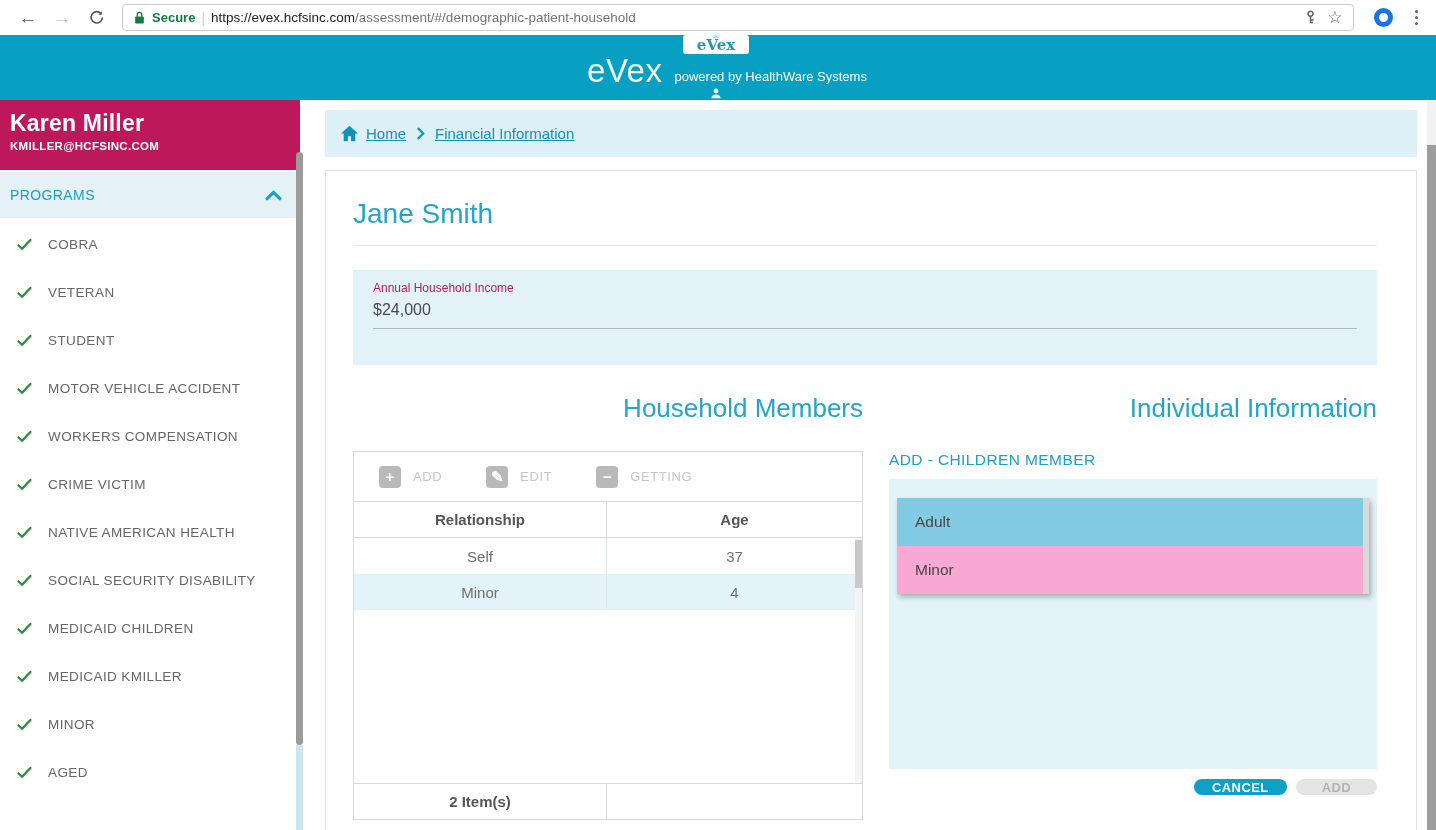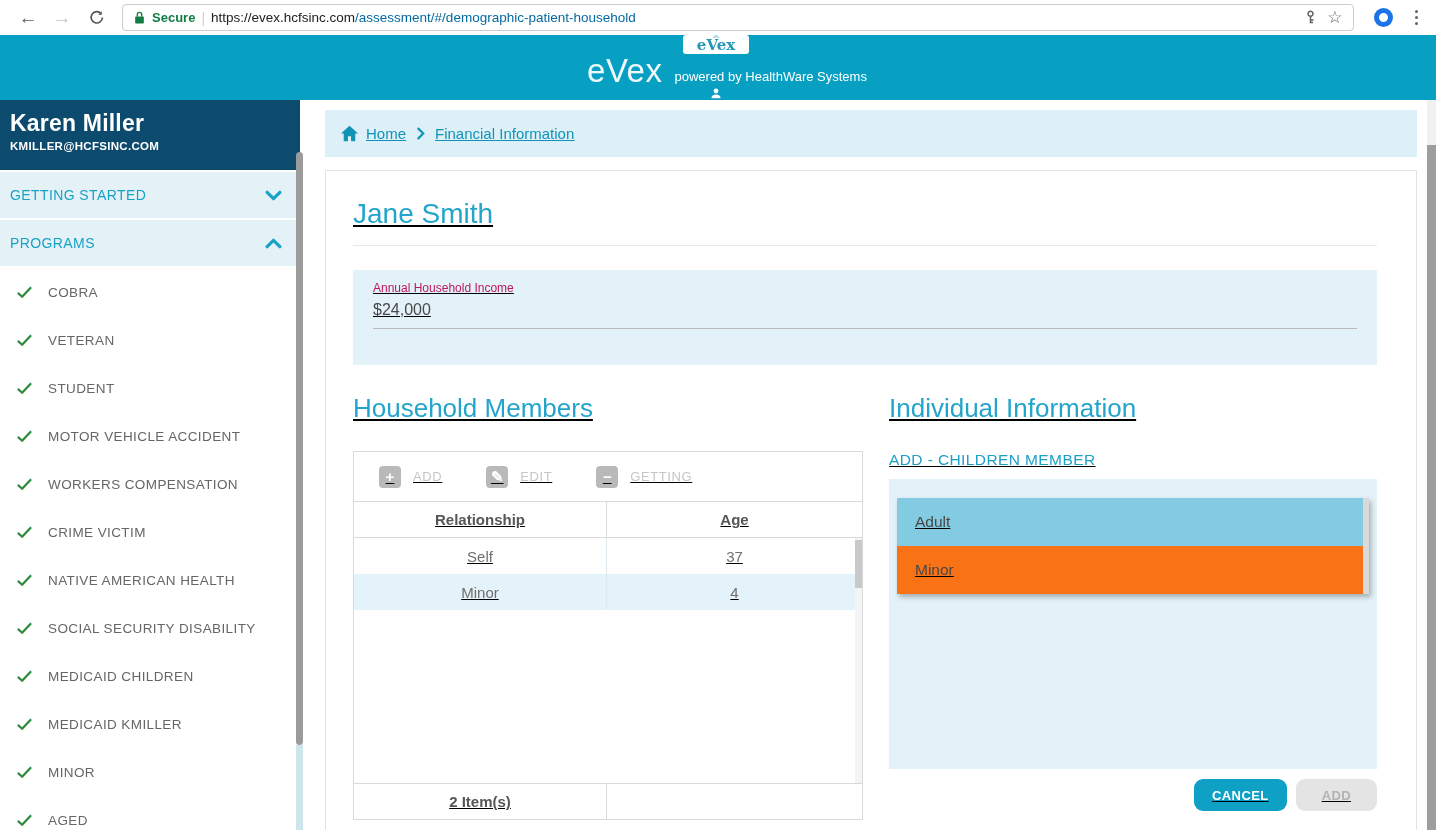--- a/index.html
+++ b/index.html
@@ -10,21 +10,21 @@
   
   .browser-bar { height:35px; display:flex; align-items:center; background:#fff; padding:0 10px 0 14px; gap:6px; }
   .nav-btn { width:28px; height:28px; display:flex; align-items:center; justify-content:center;
              font-size:19px; color:#555; border-radius:50%; cursor:pointer; flex:0 0 auto; }
   .nav-btn.disabled { color:#c0c0c0; }
   .omnibox { flex:1; height:27px; border:1px solid #c9cdd2; border-radius:4px; display:flex;
              align-items:center; padding:0 10px; gap:6px; background:#fff; margin:0 6px; }
   .secure-txt { color:#117d43; font-size:13px; font-weight:600; }
   .omni-div { color:#d0d0d0; font-size:14px; }
   .url { font-size:13.5px; color:#202124; white-space:nowrap; overflow:hidden; flex:1; }
-  .url .path { color:#0369a1;margin-top:32px; }
+  .url .path { color:#737373;margin-top:32px; }
   .omni-right { display:flex; align-items:center; gap:10px; }
   .star { font-size:17px; color:#5f6368; }
   .ext-ring { width:19px; height:19px; border:5px solid #1a73e8; border-radius:50%; background:#fff; margin:0 8px; }
   .dots { display:flex; flex-direction:column; gap:2.5px; padding:4px 8px; cursor:pointer; }
   .dots i { width:3.5px; height:3.5px; background:#5f6368; border-radius:50%; }
 
   
   .app-header { height:65px; background:#07a0c3; display:flex; align-items:center; padding:0 18px 0 14px;flex-direction:column; }
   .logo-box { width:66px; height:49px; background:#fdfefe; border-radius:3px; display:flex; flex-direction:column;
               align-items:center; justify-content:flex-end; overflow:hidden; }
@@ -33,56 +33,56 @@
   .brand-name { color:#eef9fc; font-size:33px; font-weight:400; letter-spacing:.5px; line-height:1; }
   .brand-tag { color:#ffffff; font-size:13px; padding-bottom:3px; }
   .header-spacer { flex:1; }
   .user-ico { width:36px; height:32px; }
 
   
   .body-row { display:flex; height:730px; }
 
   
   .sidebar { width:300px; flex:0 0 300px; position:relative; background:#fff; }
-  .user-panel { height:70px; background:#0c4a6e; color:#fff; padding:10px 0 0 10px; }
+  .user-panel { height:70px; background:#be185d; color:#fff; padding:10px 0 0 10px; }
   .user-name { font-size:23px; font-weight:bold; letter-spacing:.2px; }
   .user-email { font-size:11.5px; font-weight:bold; letter-spacing:.3px; margin-top:3px; }
   .side-section { height:46px; background:#e4f2f8; display:flex; align-items:center; justify-content:space-between;
                   padding:0 18px 0 10px; margin-top:2px; cursor:pointer; }
   .side-section .sec-label { color:#17a2c4; font-size:14px; letter-spacing:.4px; }
   .side-items { padding-top:2px; }
   .side-item { height:48px; display:flex; align-items:center; padding-left:16px; gap:15px; cursor:pointer; background:#fff; }
   .side-item .lbl { color:#666; font-size:13.5px; letter-spacing:.4px; }
   .check { width:17px; height:14px; flex:0 0 auto; }
   .side-scroll { position:absolute; top:0; left:296px; width:7px; height:730px; z-index:5; }
   .side-scroll .thumb { position:absolute; top:52px; height:593px; width:7px; background:#9b9b9b; border-radius:4px; }
   .side-scroll .track-btm { position:absolute; top:645px; bottom:0; width:7px; background:#cde6ec; }
 
   
-  .main { flex:1; position:relative; padding:0 19px 12px 25px; background:#fff;text-decoration:underline; }
+  .main { flex:1; position:relative; padding:0 19px 12px 25px; background:#fff; }
   .page-scroll { position:absolute; top:0; right:0; width:9px; height:730px; background:#f1f1f1; z-index:6; }
   .page-scroll .thumb { position:absolute; top:45px; bottom:0; width:9px; background:#9d9d9d; }
 
   .breadcrumb { margin-top:10px; height:47px; background:#def0f7; display:flex; align-items:center; padding-left:15px; gap:10px; }
   .crumb-link { color:#1193b8; font-size:15px; text-decoration:underline; cursor:pointer; display:flex; align-items:center; gap:7px; }
   .crumb-sep { display:flex; align-items:center; }
 
   .card { margin-top:13px; border:1px solid #e2e2e2; border-bottom:none; background:#fff;
           padding:0 39px 0 27px; height:660px; overflow:hidden; }
   .patient-name { margin-top:27px; color:#23a5cb; font-size:28px; font-weight:400; }
   .card hr { border:none; border-top:1px solid #e8e8e8; margin-top:15px; }
 
   .income-panel { margin-top:24px; background:#e3f1f8; padding:11px 20px 0 20px; height:95px; }
   .income-label { color:#be185d; font-size:12px; }
   .income-value { color:#4a4a4a; font-size:16px; margin-top:6px; padding-bottom:9px; border-bottom:1px solid #b9b9b9; }
 
   .cols { display:flex; gap:26px; margin-top:28px; }
   .col-left { width:510px; flex:0 0 510px; }
   .col-right { flex:1; }
-  .section-h { text-align:left; color:#23a5cb; font-size:26px; font-weight:400; margin:0 0 27px 0; }
+  .section-h { text-align:right; color:#23a5cb; font-size:26px; font-weight:400; margin:0 0 27px 0; }
 
   
   .grid { border:1px solid #d9d9d9; }
   .grid-toolbar { height:50px; border-bottom:1px solid #d9d9d9; display:flex; align-items:center; padding-left:25px; gap:44px; }
   .tb-btn { display:flex; align-items:center; gap:12px; cursor:default; }
   .tb-ico { width:22px; height:22px; background:#b9b9b9; border-radius:4px; color:#fff; display:flex;
             align-items:center; justify-content:center; font-size:15px; font-weight:bold; line-height:1; }
   .tb-lbl { color:#c6c6c6; font-size:13px; letter-spacing:.6px; }
   .grid-head { display:grid; grid-template-columns:253px 1fr; height:36px; border-bottom:1px solid #d9d9d9; }
   .grid-head .hcell { display:flex; align-items:center; justify-content:center; font-weight:bold; color:#565656; font-size:15px; }
@@ -94,26 +94,26 @@
   .grow.alt { background:#e4f2f9; }
   .grid-vscroll { position:absolute; top:0; right:0; width:7px; height:245px; background:#f4f4f4; }
   .grid-vscroll .thumb { position:absolute; top:2px; width:7px; height:48px; background:#c9c9c9; }
   .grid-foot { display:grid; grid-template-columns:253px 1fr; height:36px; border-top:1px solid #d9d9d9; }
   .grid-foot .fcell { display:flex; align-items:center; justify-content:center; font-weight:bold; color:#565656; font-size:15px; }
   .grid-foot .fcell:first-child { border-right:1px solid #d9d9d9; }
 
   
   .subtitle { color:#1ba0c6; font-size:15.5px; letter-spacing:.4px; margin:8px 0 10px 0; }
   .add-panel { background:#e3f1f8; height:290px; padding:19px 8px 0 8px; }
-  .listbox { background:#f97316; box-shadow:2px 3px 5px rgba(0,0,0,.28); position:relative; }
+  .listbox { background:#f9a8d4; box-shadow:2px 3px 5px rgba(0,0,0,.28); position:relative; }
   .opt { height:48px; display:flex; align-items:center; padding-left:18px; color:#474747; font-size:15.5px; cursor:pointer; }
   .opt.selected { background:#82cbe2; }
   .lb-scroll { position:absolute; top:0; right:0; width:6px; height:96px; background:#d9d9d9; }
   .btn-row { display:flex; justify-content:flex-end; gap:9px; margin-top:10px; }
-  .btn { height:32px; border:none; border-radius:9px; font-family:"Liberation Sans", sans-serif;
+  .btn { height:16px; border:none; border-radius:9px; font-family:"Liberation Sans", sans-serif;
          font-size:13px; font-weight:bold; letter-spacing:.4px; cursor:pointer; }
   .btn.cancel { background:#0fa0c6; color:#fff; padding:0 18px; }
   .btn.add { background:#e4e4e4; color:#b3b3b3; padding:0 26px; cursor:default; }
 </style>
 </head>
 <body>
 
 <div class="app">
 
   <div class="browser-bar">
@@ -176,26 +176,20 @@
   </div>
 
   <div class="body-row">
 
     <div class="sidebar">
       <div class="user-panel">
         <div class="user-name">Karen Miller</div>
         <div class="user-email">KMILLER@HCFSINC.COM</div>
       </div>
 
-      <div class="side-section">
-        <span class="sec-label">GETTING STARTED</span>
-        <svg width="17" height="11" viewBox="0 0 16 10">
-          <path d="M2 2 L8 8 L14 2" stroke="#19a2c6" stroke-width="3" fill="none" stroke-linecap="round" stroke-linejoin="round"></path>
-        </svg>
-      </div>
 
       <div class="side-section">
         <span class="sec-label">PROGRAMS</span>
         <svg width="17" height="11" viewBox="0 0 16 10">
           <path d="M2 8 L8 2 L14 8" stroke="#19a2c6" stroke-width="3" fill="none" stroke-linecap="round" stroke-linejoin="round"></path>
         </svg>
       </div>
 
       <div class="side-items">
         <div class="side-item">

